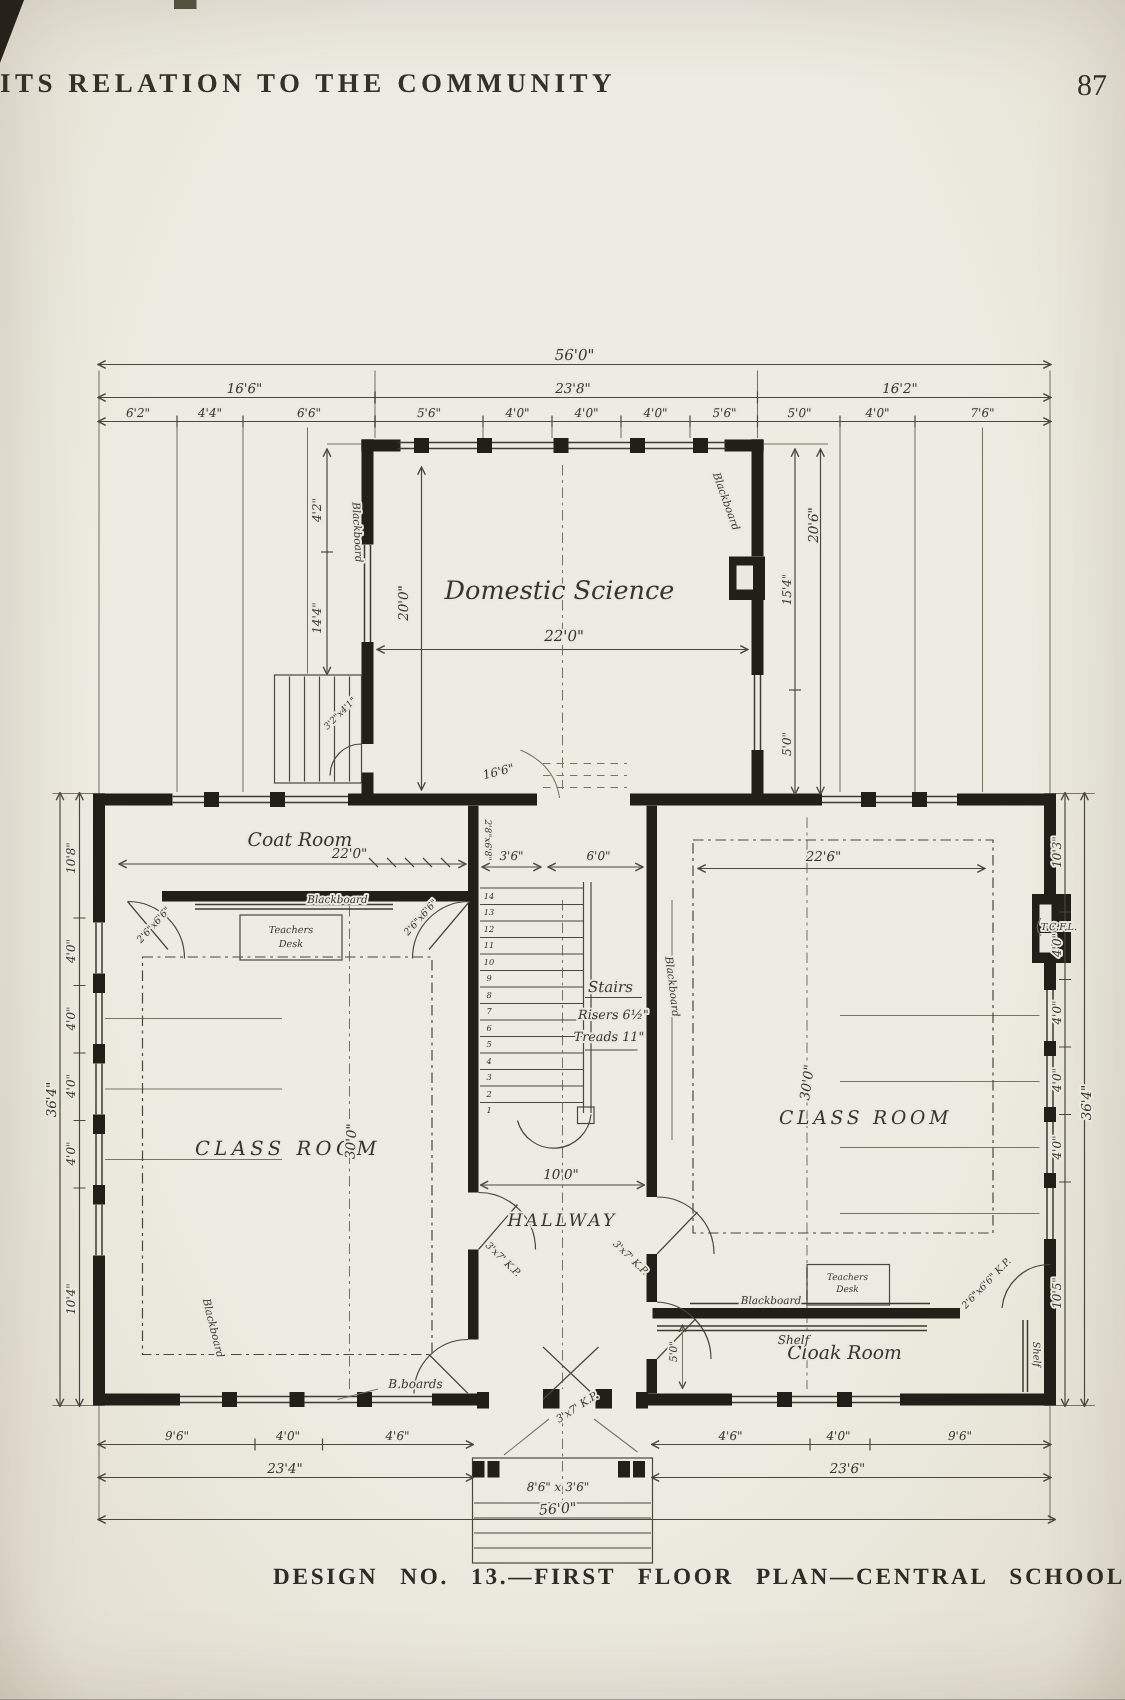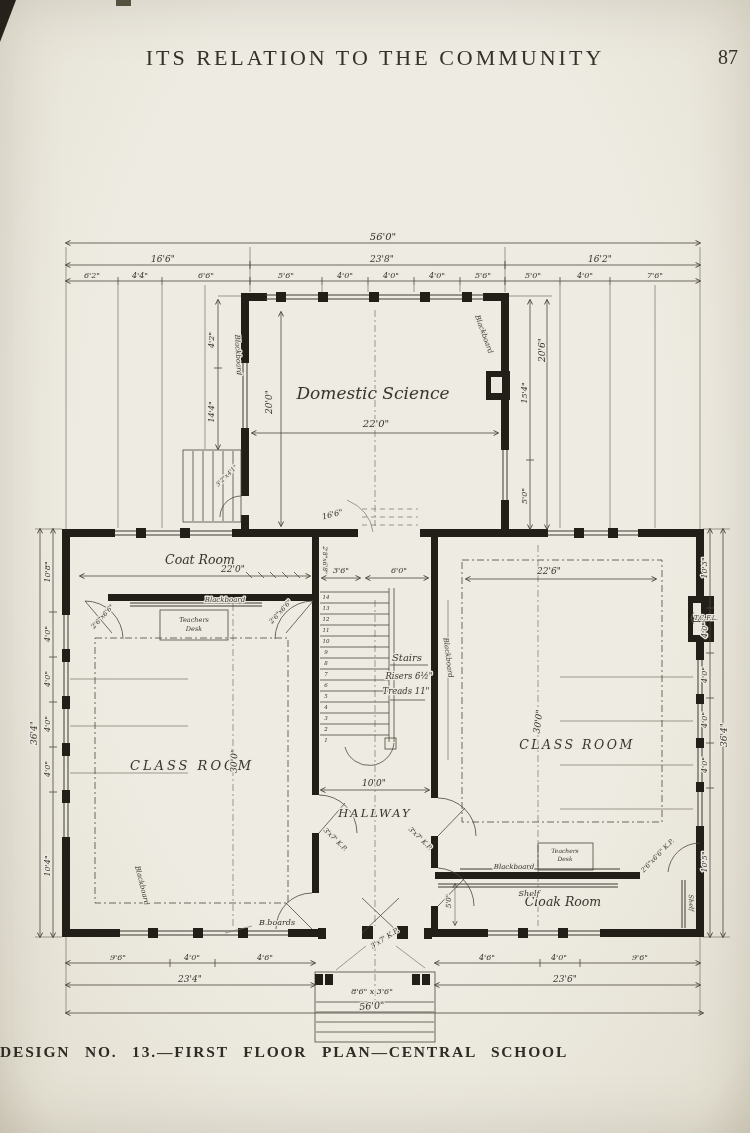--- a/index.html
+++ b/index.html
@@ -1,23 +1,23 @@
 <!DOCTYPE html>
 <html><head>
 <meta charset="utf-8">
 <style>
   html,body{margin:0;padding:0;}
   body{background:#6f6b62;font-family:"Liberation Serif",serif;}
   .page{position:relative;width:750px;height:1133px;overflow:hidden;
         background:radial-gradient(ellipse at 50% 42%, #eeebe2 55%, #e4e0d2 92%, #d9d4c4 100%);
         box-shadow:inset 0 0 60px rgba(90,80,60,.18);}
-  .hdr{position:absolute;top:45px;left:0;width:100%;text-align:center;
-       font-size:22px;letter-spacing:3px;color:#34302a;}
+  .hdr{position:absolute;top:45px;left:0;width:100%;
+       font-size:18px;letter-spacing:3px;color:#34302a;font-weight:bold;}
   .pageno{position:absolute;top:46px;right:12px;font-size:20px;color:#34302a;}
-  .cap{position:absolute;top:1043px;left:0;width:100%;text-align:left;
+  .cap{position:absolute;top:1043px;left:0;width:100%;text-align:right;
        font-size:15.5px;font-weight:600;letter-spacing:1.8px;word-spacing:9px;color:#2f2b25;}
   svg{position:absolute;left:0;top:0;}
   .w{fill:#221e18;}
   .ln{stroke:#3f3b33;stroke-width:1;fill:none;}
   .th{stroke:#4c473c;stroke-width:.8;fill:none;}
   .lt{stroke:#7a7464;stroke-width:.7;fill:none;}
   .dd{stroke-dasharray:7 3 2 3;}
   .ds{stroke-dasharray:5 4;}
   .hw{font-family:"DejaVu Serif",serif;font-style:italic;fill:#3a352c;text-anchor:middle;
       paint-order:stroke;stroke:#ebe8df;stroke-width:2.6px;stroke-linejoin:round;}

